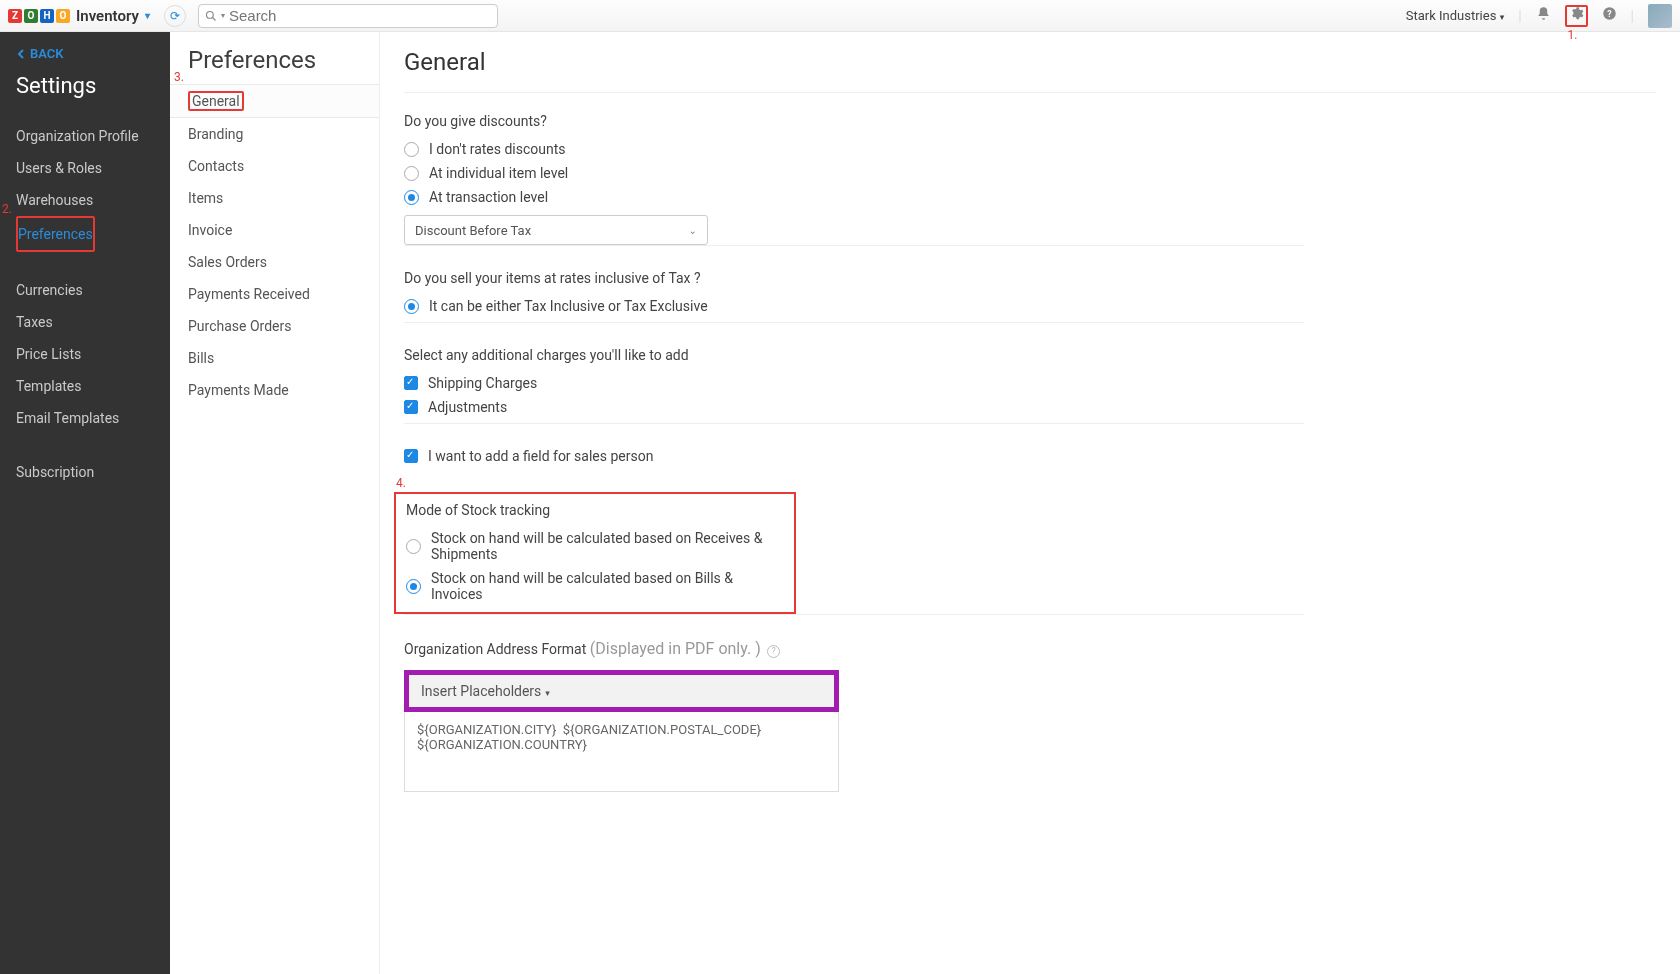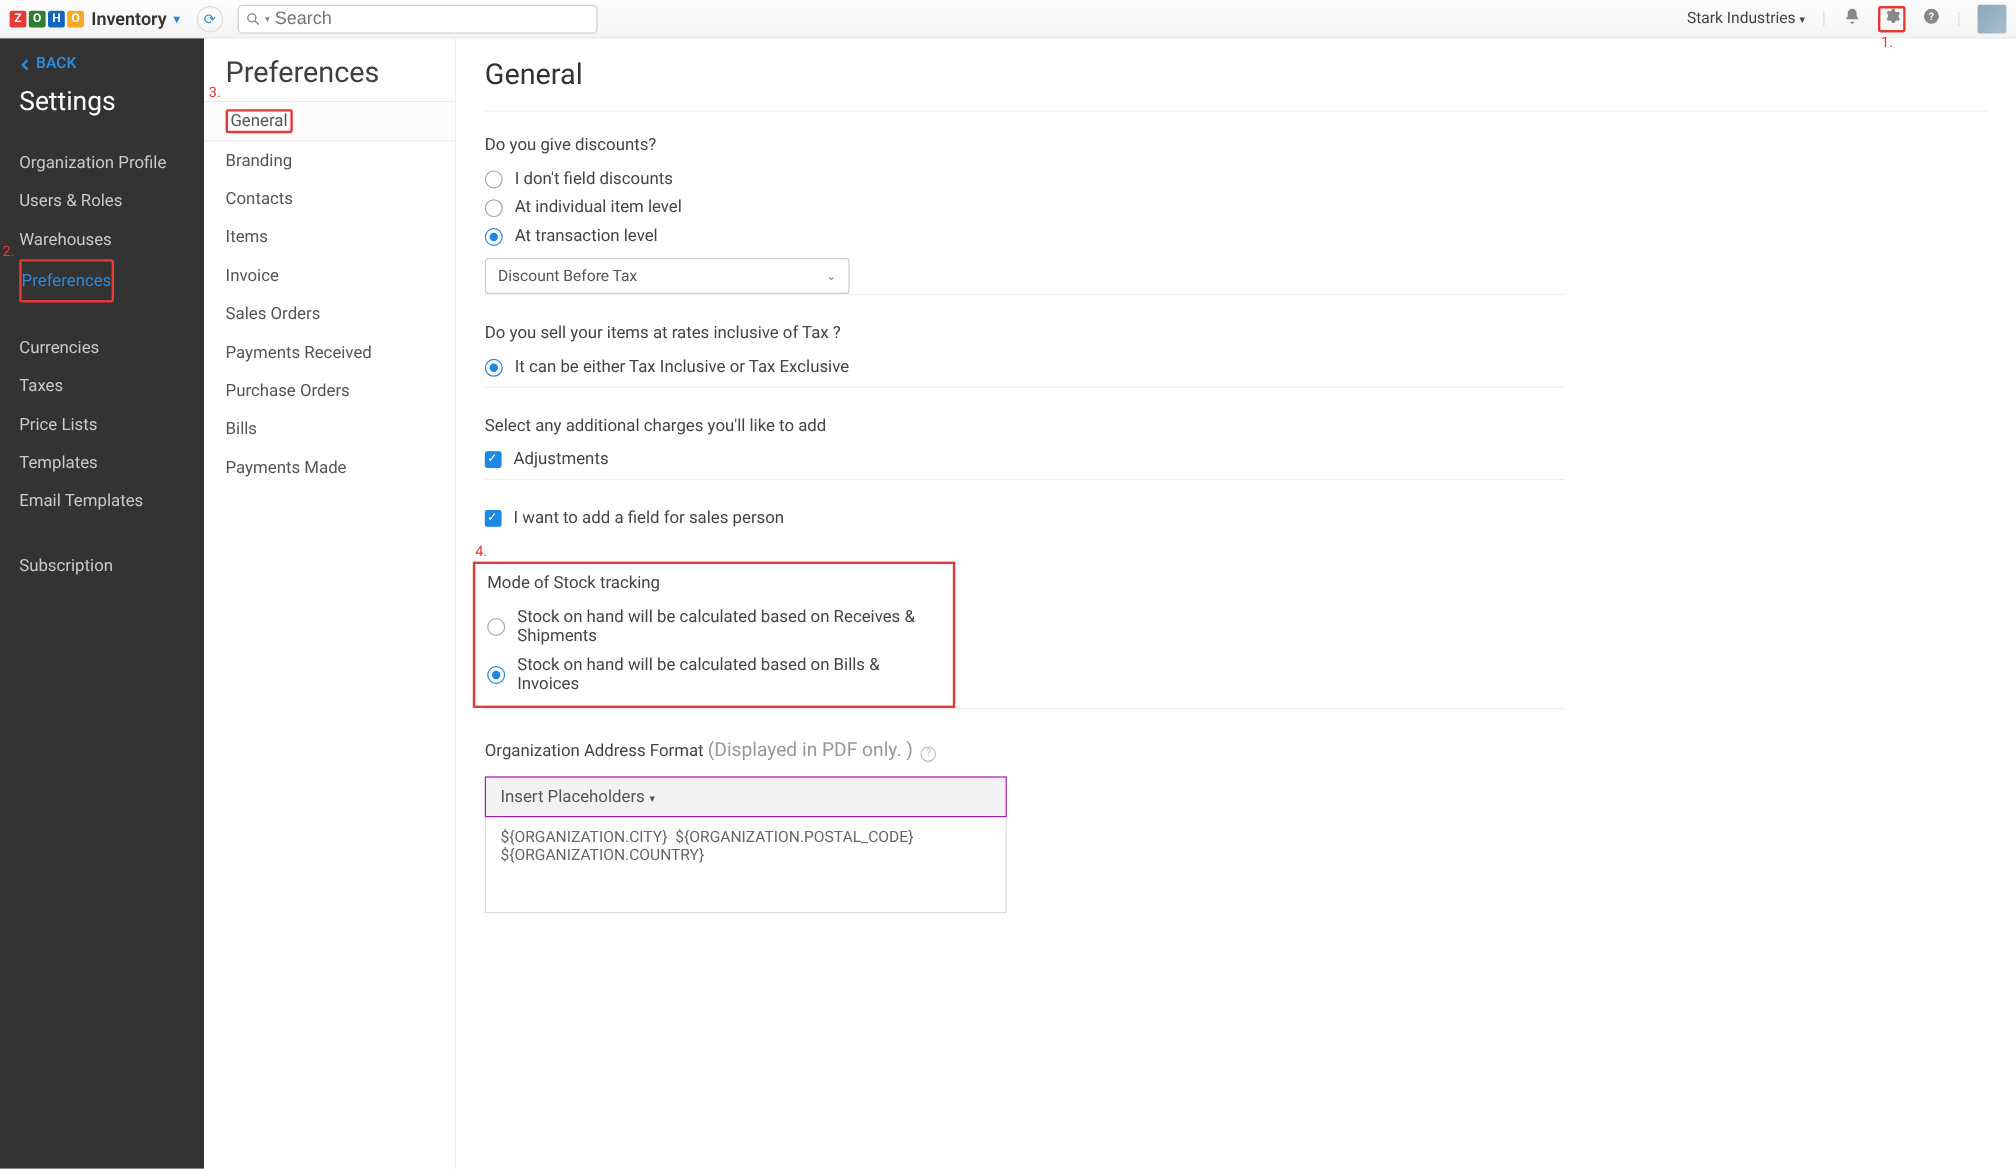--- a/index.html
+++ b/index.html
@@ -42,21 +42,21 @@
 .opt-row { display:flex; align-items:center; gap:10px; margin-bottom:8px; font-size:14px; color:#444; }
 .radio { width:15px; height:15px; border:1px solid #aaa; border-radius:50%; display:inline-block; position:relative; cursor:pointer; flex-shrink:0; }
 .radio.sel { border-color:#1e88e5; }
 .radio.sel::after { content:""; position:absolute; left:3px; top:3px; width:7px; height:7px; background:#1e88e5; border-radius:50%; }
 .cbox { width:14px; height:14px; border:1px solid #1e88e5; background:#1e88e5; border-radius:2px; cursor:pointer; position:relative; flex-shrink:0; }
 .cbox::after { content:"✓"; color:#fff; font-size:10px; position:absolute; left:1px; top:-1px; }
 .select-box { margin-top:10px; width:304px; height:30px; border:1px solid #ccc; border-radius:3px; display:flex; align-items:center; justify-content:space-between; padding:0 10px; font-size:13px; color:#555; cursor:pointer; }
 .select-caret { font-size:10px; color:#888; }
 .addr-label-sub { font-size:16px; color:#999; }
 .help-ic { display:inline-block; width:13px; height:13px; border:1px solid #bbb; color:#bbb; border-radius:50%; font-size:9px; text-align:center; line-height:11px; margin-left:3px; }
-.placeholder-bar { width:435px; border:1px solid #a21caf; background:#f2f2f2; padding:8px 12px; font-size:14px; color:#555; cursor:pointer; }
+.placeholder-bar { width:435px; border:5px solid #a21caf; background:#f2f2f2; padding:8px 12px; font-size:14px; color:#555; cursor:pointer; }
 .ph-caret { font-size:9px; margin-left:4px; }
 .addr-box { width:435px; border:1px solid #ddd; border-top:none; padding:10px 12px; font-size:13px; color:#666; min-height:80px; white-space:pre-wrap; font-family: inherit; }
 .red-frame { border:2px solid #e53935; padding:8px 10px 10px; margin-left:-10px; width:402px; }
 .pos-rel { position:relative; }
 </style>
 </head>
 <body>
 
 <div class="topbar">
   <div class="logo-word">
@@ -150,21 +150,21 @@
     <div class="pref-item">Payments Made</div>
   </div>
 
   <div class="main">
     <div class="main-title">General</div>
 
     <div class="section">
       <div class="q-label">Do you give discounts?</div>
       <div class="opt-row">
           <span class="radio"></span>
-          <span>I don't field discounts</span>
+          <span>I don't rates discounts</span>
         </div>
       <div class="opt-row">
           <span class="radio"></span>
           <span>At individual item level</span>
         </div>
       <div class="opt-row">
           <span class="radio sel"></span>
           <span>At transaction level</span>
         </div>
       <div class="select-box">
@@ -176,20 +176,24 @@
     <div class="section">
       <div class="q-label">Do you sell your items at rates inclusive of Tax ?</div>
       <div class="opt-row">
           <span class="radio sel"></span>
           <span>It can be either Tax Inclusive or Tax Exclusive</span>
         </div>
     </div>
 
     <div class="section">
       <div class="q-label">Select any additional charges you'll like to add</div>
+      <div class="opt-row">
+          <span class="cbox"></span>
+          <span>Shipping Charges</span>
+        </div>
       <div class="opt-row">
           <span class="cbox"></span>
           <span>Adjustments</span>
         </div>
     </div>
 
     <div class="section noborder">
       <div class="opt-row">
           <span class="cbox"></span>
           <span>I want to add a field for sales person</span>

